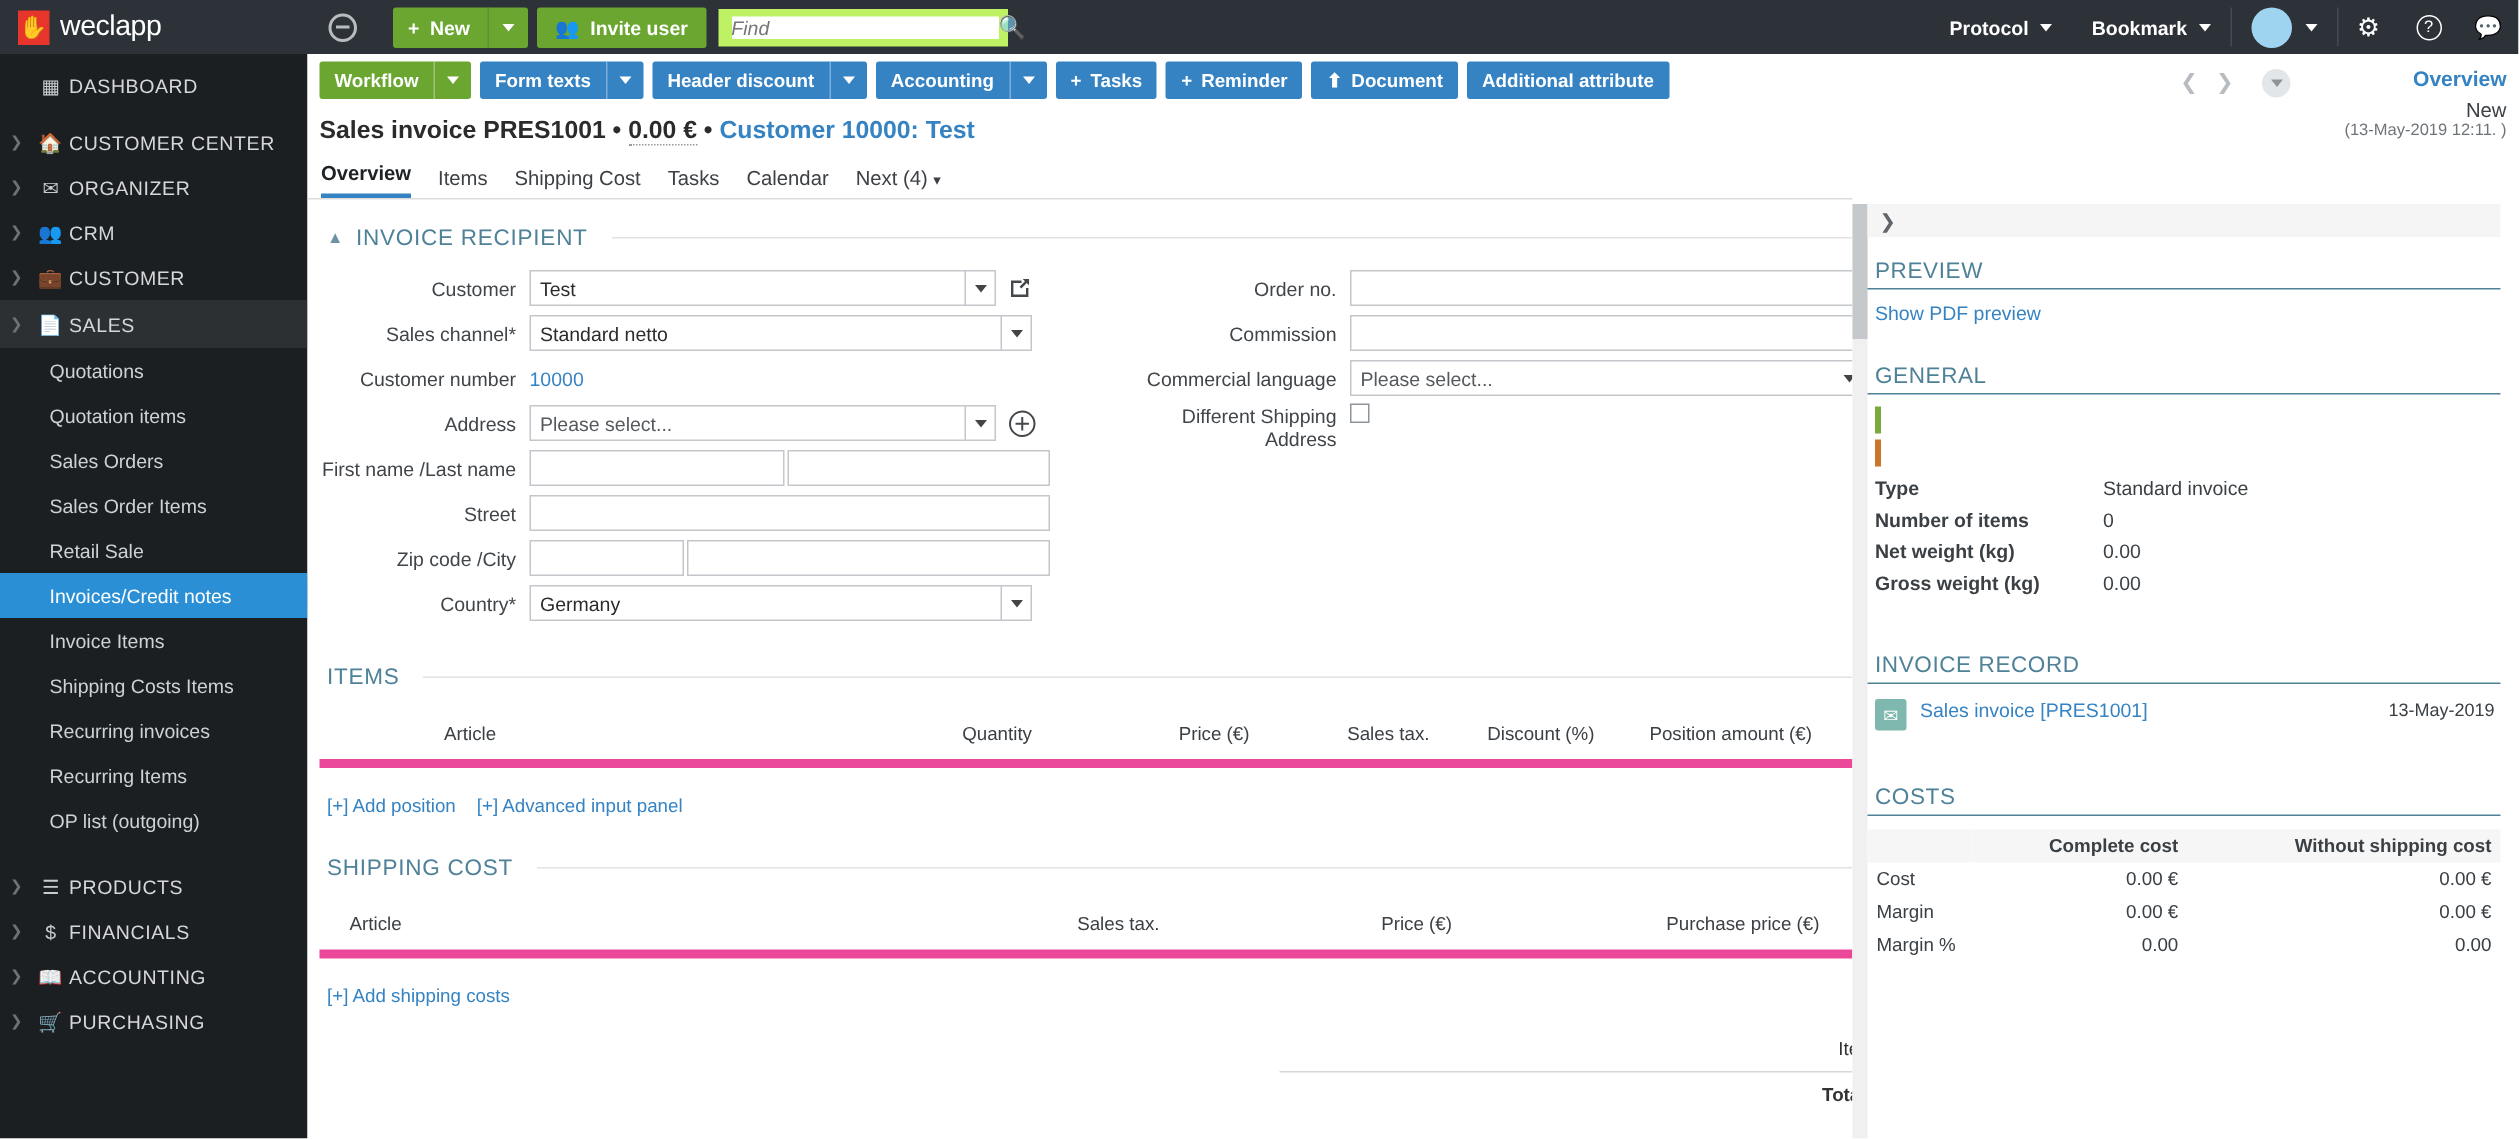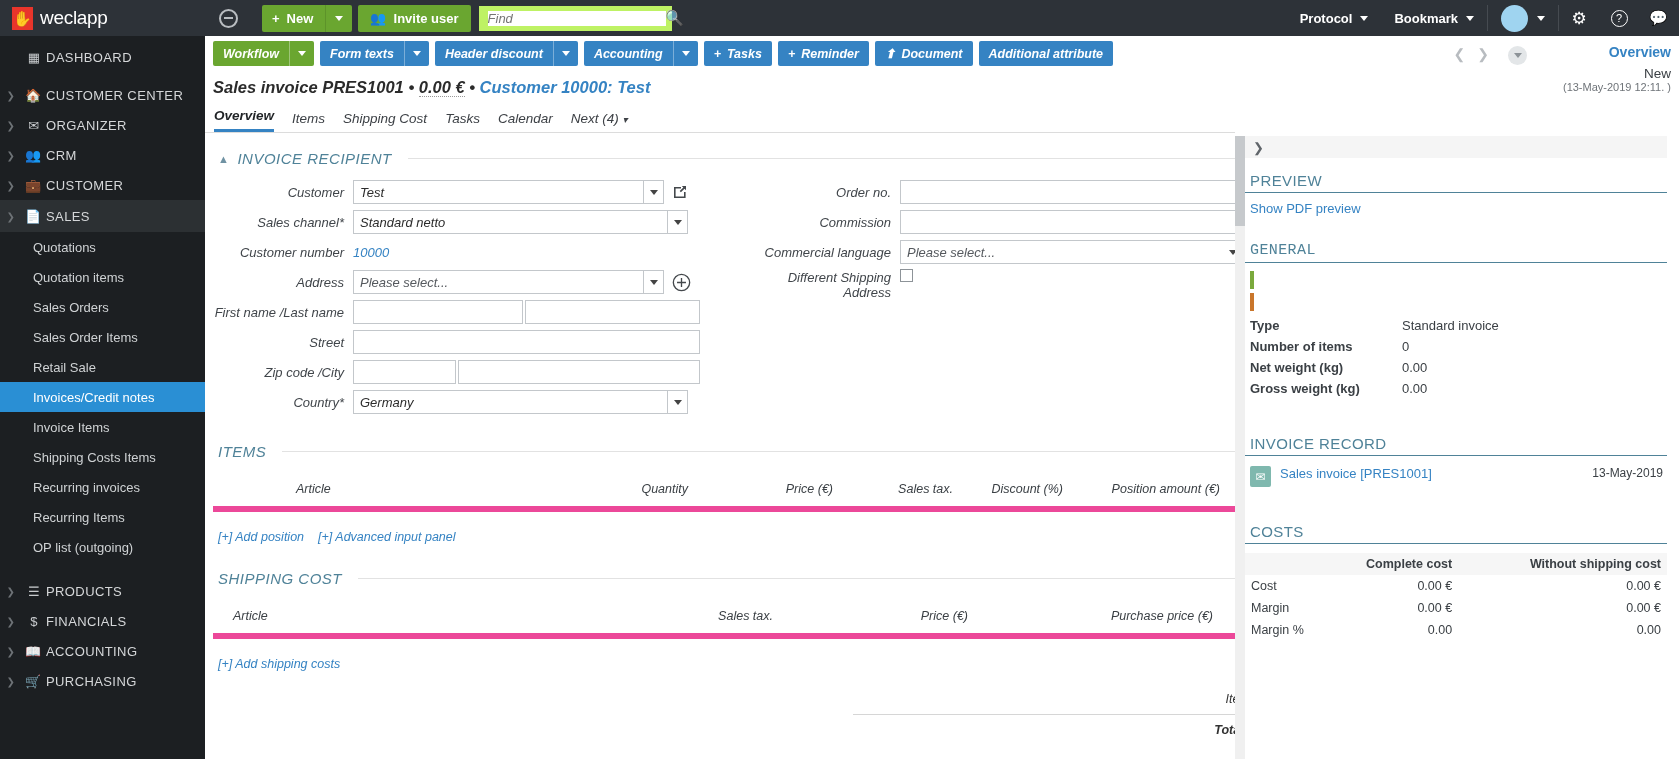--- a/index.html
+++ b/index.html
@@ -84,21 +84,21 @@
   }
   .nav-sub.sel { background: #2a8fd4; color: #fff; }
   .nav-sub.sel::after {
     content:""; position: absolute; right: -8px; top: 5px;
     border-top: 10px solid transparent; border-bottom: 10px solid transparent;
     border-left: 9px solid #2a8fd4;
   }
   .nav-spacer { height: 14px; }
 
   
-  .main { position: absolute; top: 36px; left: 205px; width: 1214px; height: 723px; background: #fff; font-style: italic; }
+  .main { position: absolute; top: 36px; left: 205px; width: 1214px; height: 723px; background: #fff; }
   .toolbar { height: 32px; display: flex; align-items: center; gap: 6px; padding: 3px 0 0 8px; }
   .tbtn {
     height: 25px; border-radius: 2px; color: #fff; font-size: 12.5px; font-weight: bold;
     display: flex; align-items: center; cursor: pointer; background: #3583c3;
   }
   .tbtn.green { background: #6aa630; }
   .tbtn .lbl { padding: 0 10px; display: flex; align-items: center; gap: 6px; }
   .tbtn .split { border-left: 1px solid rgba(255,255,255,.35); padding: 0 8px; height: 100%; display: flex; align-items: center; }
 
   .page-title { padding: 10px 0 0 8px; font-size: 16.5px; font-weight: bold; color: #2b2b2b; }
@@ -509,21 +509,21 @@
       <div class="sec-head" style="padding-top:24px;">
         <span>ITEMS</span>
         <span class="line"></span>
       </div>
       <div class="tbl-head">
         <div style="width:285px;padding-left:83px;">Article</div>
         <div style="width:190px;text-align:right;">Quantity</div>
         <div style="width:145px;text-align:right;">Price (€)</div>
         <div style="width:120px;text-align:right;">Sales tax.</div>
         <div style="width:110px;text-align:right;">Discount (%)</div>
-        <div style="width:145px;text-align:right;margin-left:12px;">Position amount (€)</div>
+        <div style="width:145px;text-align:right;">Position amount (€)</div>
       </div>
       <div class="addlinks">
         <span>[+] Add position</span>
         <span>[+] Advanced input panel</span>
       </div>
 
       <div class="sec-head" style="padding-top:26px;">
         <span>SHIPPING COST</span>
         <span class="line"></span>
       </div>
@@ -573,21 +573,21 @@
         <div class="rp-thumb"></div>
       </div>
       <div class="rp-inner">
         <div class="rp-expand">
           <span>❯</span>
         </div>
 
         <div class="rsec">PREVIEW</div>
         <div class="rlink">Show PDF preview</div>
 
-        <div class="rsec" style="margin-top:12px;font-family:Liberation Mono, monospace;">GENERAL</div>
+        <div class="rsec" style="margin-top:12px;">GENERAL</div>
         <div class="statusbars">
           <div class="sbar" style="background:#7aa93c;"></div>
           <div class="sbar" style="background:#c9762b;"></div>
         </div>
         <div class="kvrow">
           <div class="k">Type</div>
           <div class="v">Standard invoice</div>
         </div>
         <div class="kvrow">
           <div class="k">Number of items</div>

